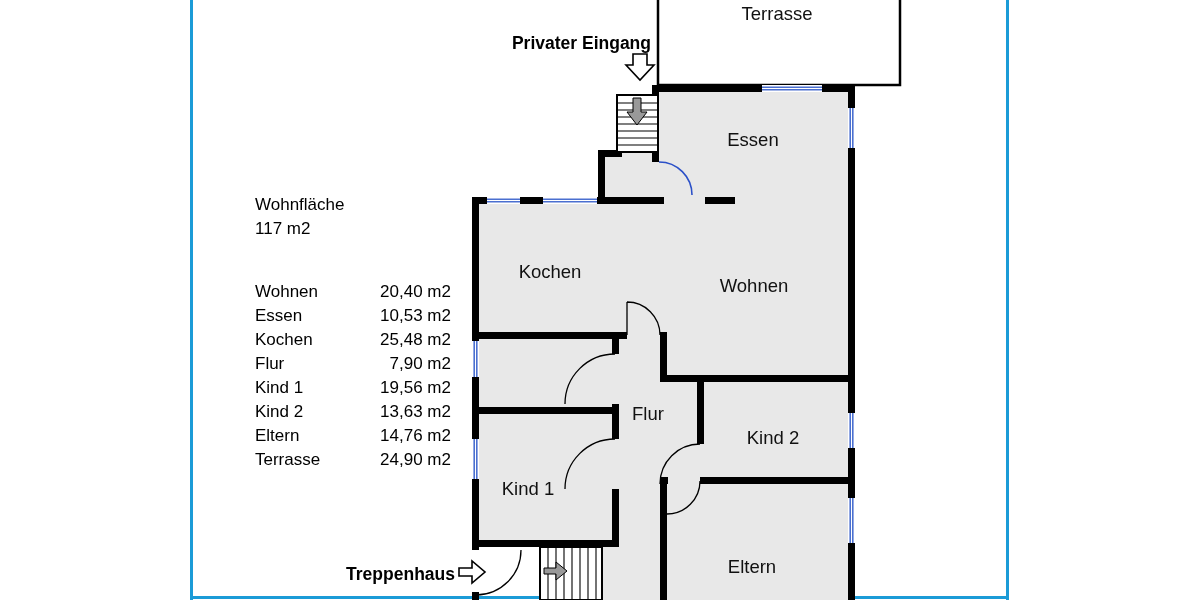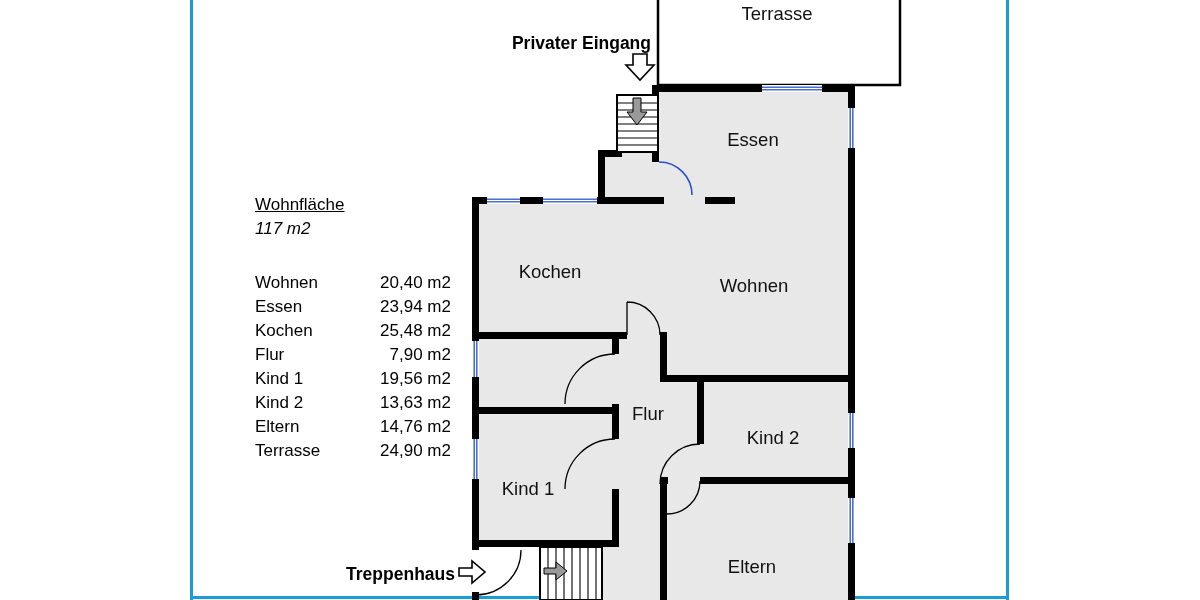--- a/index.html
+++ b/index.html
@@ -13,42 +13,42 @@
 
   #plan-svg { position: absolute; left: 0; top: 0; }
 
   .room-label { font-size: 18.5px; fill: #111; }
   .annot { font-size: 17.5px; font-weight: bold; fill: #000; }
 
   #legend {
     position: absolute; left: 255px; top: 193px; width: 196px;
     font-size: 17px; line-height: 24px; color: #000;
   }
-  #legend .legend-title { text-decoration: underline; }
-  #legend .legend-total { margin-bottom: 30px; font-style: italic; }
+  #legend .legend-title { }
+  #legend .legend-total { margin-bottom: 39px; }
   .legend-row { display: flex; justify-content: space-between; }
   .legend-row .val { text-align: left; }
 </style>
 </head>
 <body>
 
 <div class="frame-line" id="frame-left"></div>
 <div class="frame-line" id="frame-right"></div>
 <div class="frame-line" id="frame-bottom"></div>
 
 <div id="legend">
   <div class="legend-title">Wohnfläche</div>
   <div class="legend-total">117 m2</div>
   <div class="legend-row">
       <span>Wohnen</span>
       <span class="val">20,40 m2</span>
     </div>
   <div class="legend-row">
       <span>Essen</span>
-      <span class="val">23,94 m2</span>
+      <span class="val">10,53 m2</span>
     </div>
   <div class="legend-row">
       <span>Kochen</span>
       <span class="val">25,48 m2</span>
     </div>
   <div class="legend-row">
       <span>Flur</span>
       <span class="val">7,90 m2</span>
     </div>
   <div class="legend-row">

